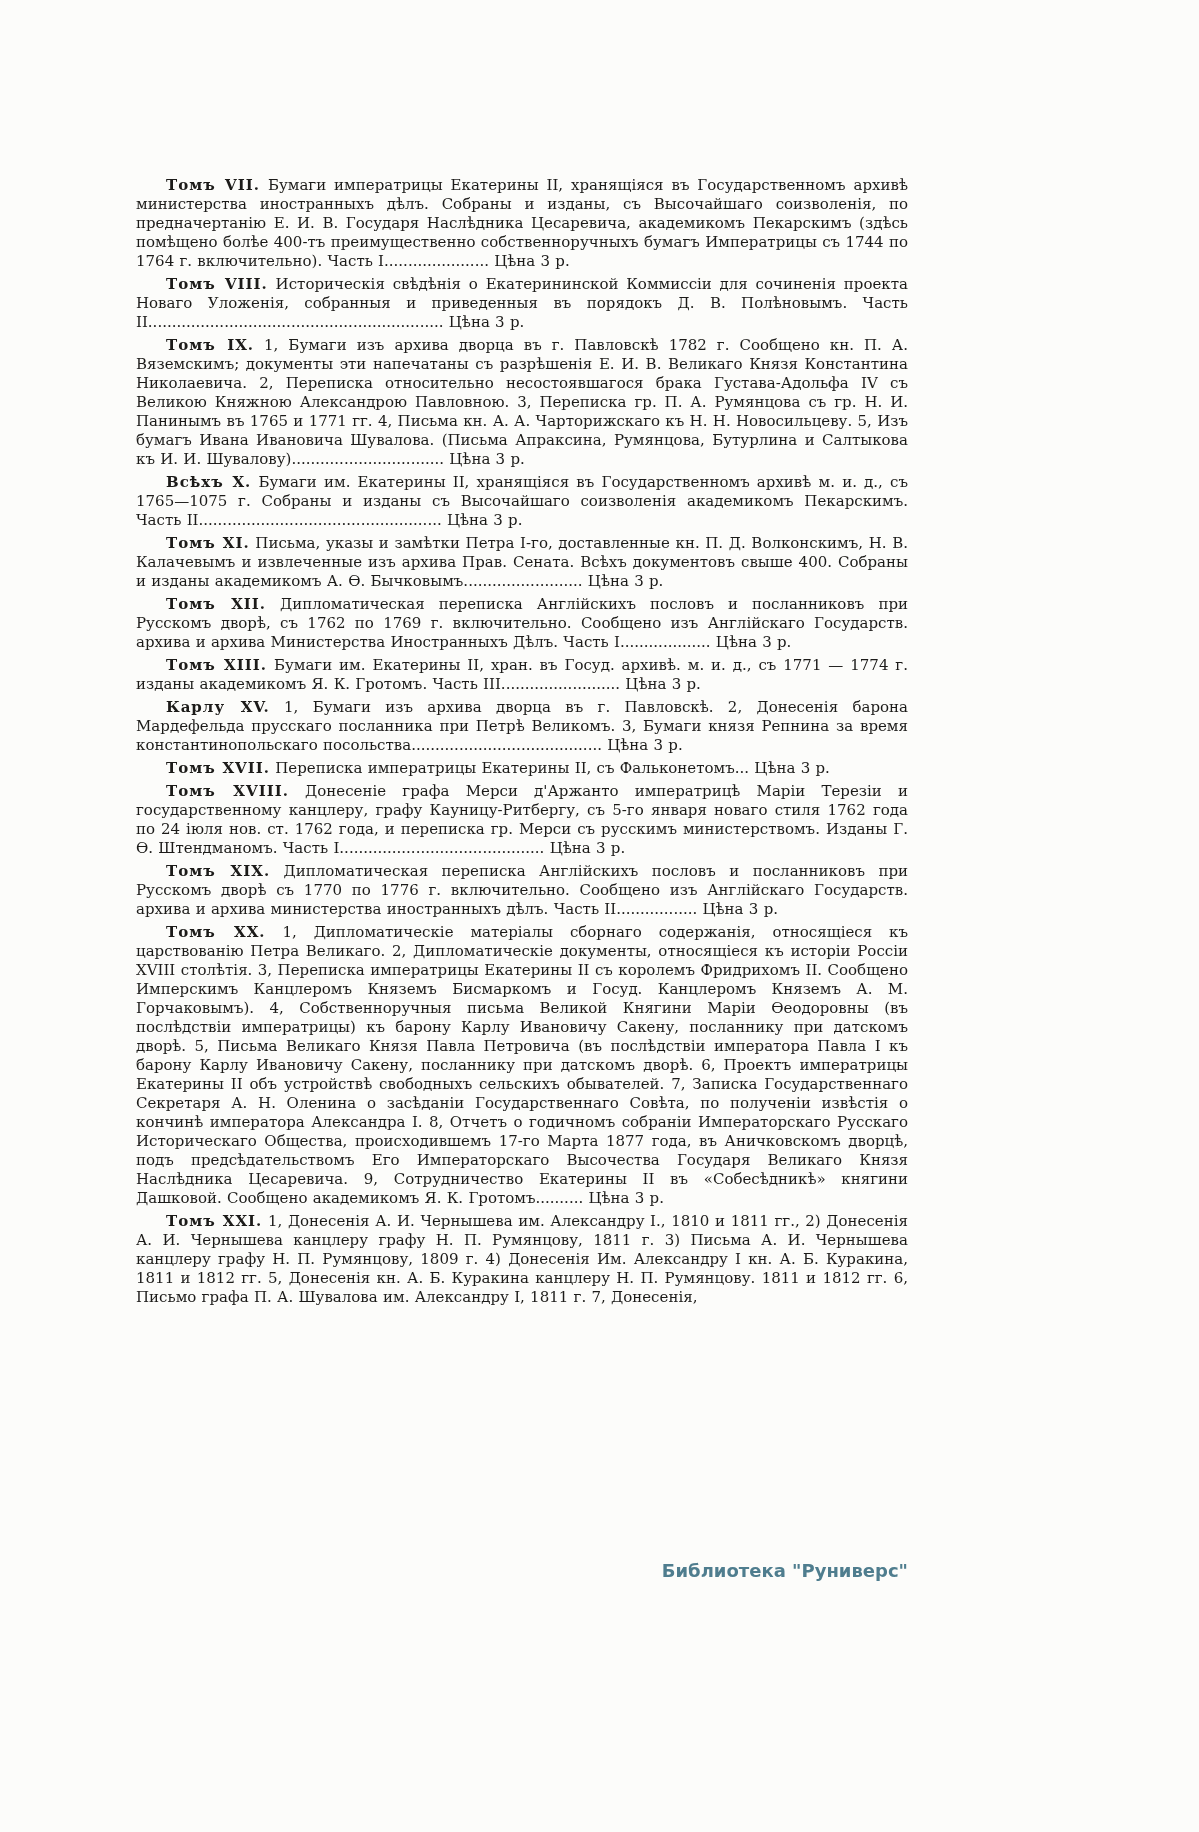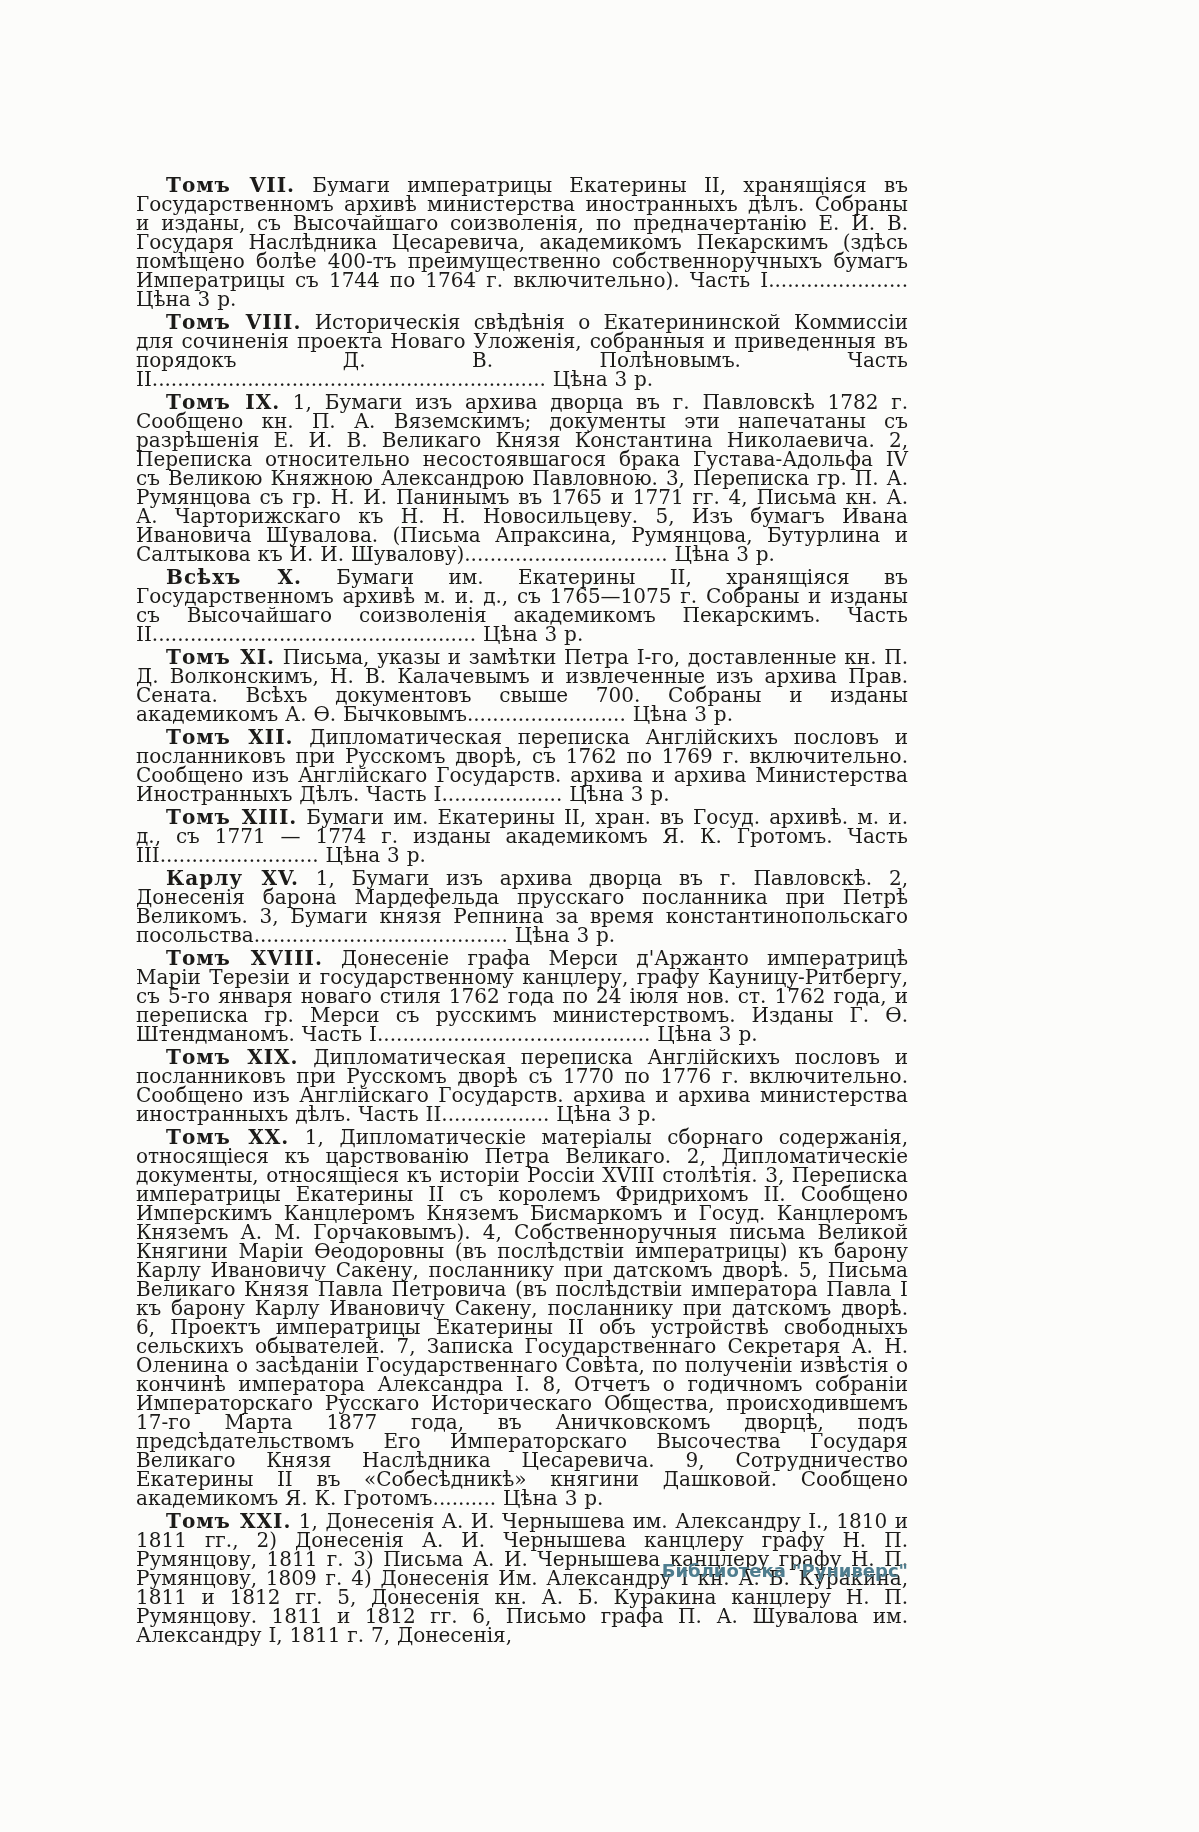--- a/index.html
+++ b/index.html
@@ -12,21 +12,21 @@
     background: #fcfcfa;
     overflow: hidden;
     font-family: "DejaVu Serif", serif;
     color: #1c1b19;
   }
   .text-block {
     position: absolute;
     left: 136px;
     top: 176px;
     width: 772px;
-    font-size: 20px;
+    font-size: 15px;
     line-height: 19px;
     text-align: justify;
   }
   .entry {
     text-indent: 30px;
     margin-bottom: 4px;
     word-spacing: 0.5px;
   }
   .vol {
     font-weight: bold;
@@ -52,30 +52,31 @@
 <div class="page">
   <main class="text-block">
   <p class="entry"><span class="vol">Томъ VII.</span><span class="body"> Бумаги императрицы Екатерины II, хранящіяся въ Государственномъ архивѣ министерства иностранныхъ дѣлъ. Собраны и изданы, съ Высочайшаго соизволенія, по предначертанію Е. И. В. Государя Наслѣдника Цесаревича, академикомъ Пекарскимъ (здѣсь помѣщено болѣе 400-тъ преимущественно собственноручныхъ бумагъ Императрицы съ 1744 по 1764 г. включительно). Часть I......................</span><span class="price"> Цѣна 3 р.</span></p>
 
   <p class="entry"><span class="vol">Томъ VIII.</span><span class="body"> Историческія свѣдѣнія о Екатерининской Коммиссіи для сочиненія проекта Новаго Уложенія, собранныя и приведенныя въ порядокъ Д. В. Полѣновымъ. Часть II..............................................................</span><span class="price"> Цѣна 3 р.</span></p>
 
   <p class="entry"><span class="vol">Томъ IX.</span><span class="body"> 1, Бумаги изъ архива дворца въ г. Павловскѣ 1782 г. Сообщено кн. П. А. Вяземскимъ; документы эти напечатаны съ разрѣшенія Е. И. В. Великаго Князя Константина Николаевича. 2, Переписка относительно несостоявшагося брака Густава-Адольфа IV съ Великою Княжною Александрою Павловною. 3, Переписка гр. П. А. Румянцова съ гр. Н. И. Панинымъ въ 1765 и 1771 гг. 4, Письма кн. А. А. Чарторижскаго къ Н. Н. Новосильцеву. 5, Изъ бумагъ Ивана Ивановича Шувалова. (Письма Апраксина, Румянцова, Бутурлина и Салтыкова къ И. И. Шувалову)................................</span><span class="price"> Цѣна 3 р.</span></p>
 
   <p class="entry"><span class="vol">Всѣхъ X.</span><span class="body"> Бумаги им. Екатерины II, хранящіяся въ Государственномъ архивѣ м. и. д., съ 1765—1075 г. Собраны и изданы съ Высочайшаго соизволенія академикомъ Пекарскимъ. Часть II...................................................</span><span class="price"> Цѣна 3 р.</span></p>
 
-  <p class="entry"><span class="vol">Томъ XI.</span><span class="body"> Письма, указы и замѣтки Петра I-го, доставленные кн. П. Д. Волконскимъ, Н. В. Калачевымъ и извлеченные изъ архива Прав. Сената. Всѣхъ документовъ свыше 700. Собраны и изданы академикомъ А. Ѳ. Бычковымъ.........................</span><span class="price"> Цѣна 3 р.</span></p>
+  <p class="entry"><span class="vol">Томъ XI.</span><span class="body"> Письма, указы и замѣтки Петра I-го, доставленные кн. П. Д. Волконскимъ, Н. В. Калачевымъ и извлеченные изъ архива Прав. Сената. Всѣхъ документовъ свыше 400. Собраны и изданы академикомъ А. Ѳ. Бычковымъ.........................</span><span class="price"> Цѣна 3 р.</span></p>
 
   <p class="entry"><span class="vol">Томъ XII.</span><span class="body"> Дипломатическая переписка Англійскихъ пословъ и посланниковъ при Русскомъ дворѣ, съ 1762 по 1769 г. включительно. Сообщено изъ Англійскаго Государств. архива и архива Министерства Иностранныхъ Дѣлъ. Часть I...................</span><span class="price"> Цѣна 3 р.</span></p>
 
   <p class="entry"><span class="vol">Томъ XIII.</span><span class="body"> Бумаги им. Екатерины II, хран. въ Госуд. архивѣ. м. и. д., съ 1771 — 1774 г. изданы академикомъ Я. К. Гротомъ. Часть III.........................</span><span class="price"> Цѣна 3 р.</span></p>
 
 
   <p class="entry"><span class="vol">Карлу XV.</span><span class="body"> 1, Бумаги изъ архива дворца въ г. Павловскѣ. 2, Донесенія барона Мардефельда прусскаго посланника при Петрѣ Великомъ. 3, Бумаги князя Репнина за время константинопольскаго посольства........................................</span><span class="price"> Цѣна 3 р.</span></p>
 
 
+  <p class="entry"><span class="vol">Томъ XVII.</span><span class="body"> Переписка императрицы Екатерины II, съ Фальконетомъ...</span><span class="price"> Цѣна 3 р.</span></p>
 
   <p class="entry"><span class="vol">Томъ XVIII.</span><span class="body"> Донесеніе графа Мерси д'Аржанто императрицѣ Маріи Терезіи и государственному канцлеру, графу Кауницу-Ритбергу, съ 5-го января новаго стиля 1762 года по 24 іюля нов. ст. 1762 года, и переписка гр. Мерси съ русскимъ министерствомъ. Изданы Г. Ѳ. Штендманомъ. Часть I...........................................</span><span class="price"> Цѣна 3 р.</span></p>
 
   <p class="entry"><span class="vol">Томъ XIX.</span><span class="body"> Дипломатическая переписка Англійскихъ пословъ и посланниковъ при Русскомъ дворѣ съ 1770 по 1776 г. включительно. Сообщено изъ Англійскаго Государств. архива и архива министерства иностранныхъ дѣлъ. Часть II.................</span><span class="price"> Цѣна 3 р.</span></p>
 
   <p class="entry"><span class="vol">Томъ XX.</span><span class="body"> 1, Дипломатическіе матеріалы сборнаго содержанія, относящіеся къ царствованію Петра Великаго. 2, Дипломатическіе документы, относящіеся къ исторіи Россіи XVIII столѣтія. 3, Переписка императрицы Екатерины II съ королемъ Фридрихомъ II. Сообщено Имперскимъ Канцлеромъ Княземъ Бисмаркомъ и Госуд. Канцлеромъ Княземъ А. М. Горчаковымъ). 4, Собственноручныя письма Великой Княгини Маріи Ѳеодоровны (въ послѣдствіи императрицы) къ барону Карлу Ивановичу Сакену, посланнику при датскомъ дворѣ. 5, Письма Великаго Князя Павла Петровича (въ послѣдствіи императора Павла I къ барону Карлу Ивановичу Сакену, посланнику при датскомъ дворѣ. 6, Проектъ императрицы Екатерины II объ устройствѣ свободныхъ сельскихъ обывателей. 7, Записка Государственнаго Секретаря А. Н. Оленина о засѣданіи Государственнаго Совѣта, по полученіи извѣстія о кончинѣ императора Александра I. 8, Отчетъ о годичномъ собраніи Императорскаго Русскаго Историческаго Общества, происходившемъ 17-го Марта 1877 года, въ Аничковскомъ дворцѣ, подъ предсѣдательствомъ Его Императорскаго Высочества Государя Великаго Князя Наслѣдника Цесаревича. 9, Сотрудничество Екатерины II въ «Собесѣдникѣ» княгини Дашковой. Сообщено академикомъ Я. К. Гротомъ..........</span><span class="price"> Цѣна 3 р.</span></p>
 
   <p class="entry"><span class="vol">Томъ XXI.</span><span class="body"> 1, Донесенія А. И. Чернышева им. Александру I., 1810 и 1811 гг., 2) Донесенія А. И. Чернышева канцлеру графу Н. П. Румянцову, 1811 г. 3) Письма А. И. Чернышева канцлеру графу Н. П. Румянцову, 1809 г. 4) Донесенія Им. Александру I кн. А. Б. Куракина, 1811 и 1812 гг. 5, Донесенія кн. А. Б. Куракина канцлеру Н. П. Румянцову. 1811 и 1812 гг. 6, Письмо графа П. А. Шувалова им. Александру I, 1811 г. 7, Донесенія,</span></p>
 </main>
   <div class="footer" style="color: rgb(79, 125, 142);">Библиотека "Руниверс"</div>

